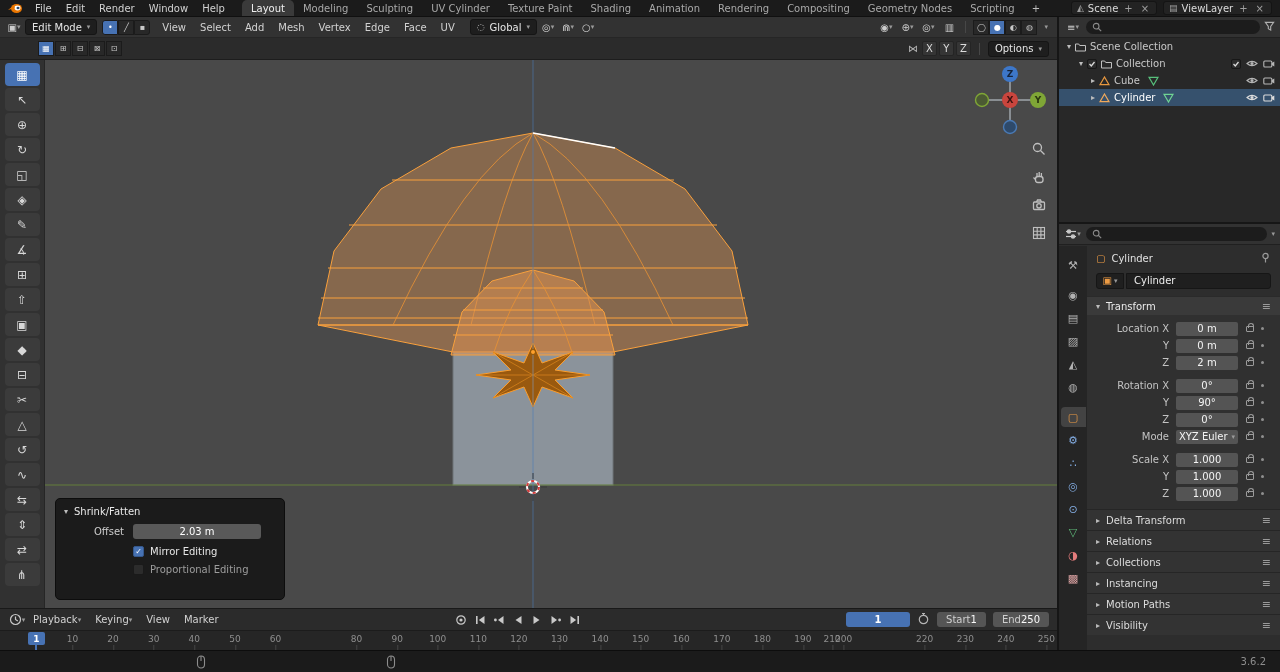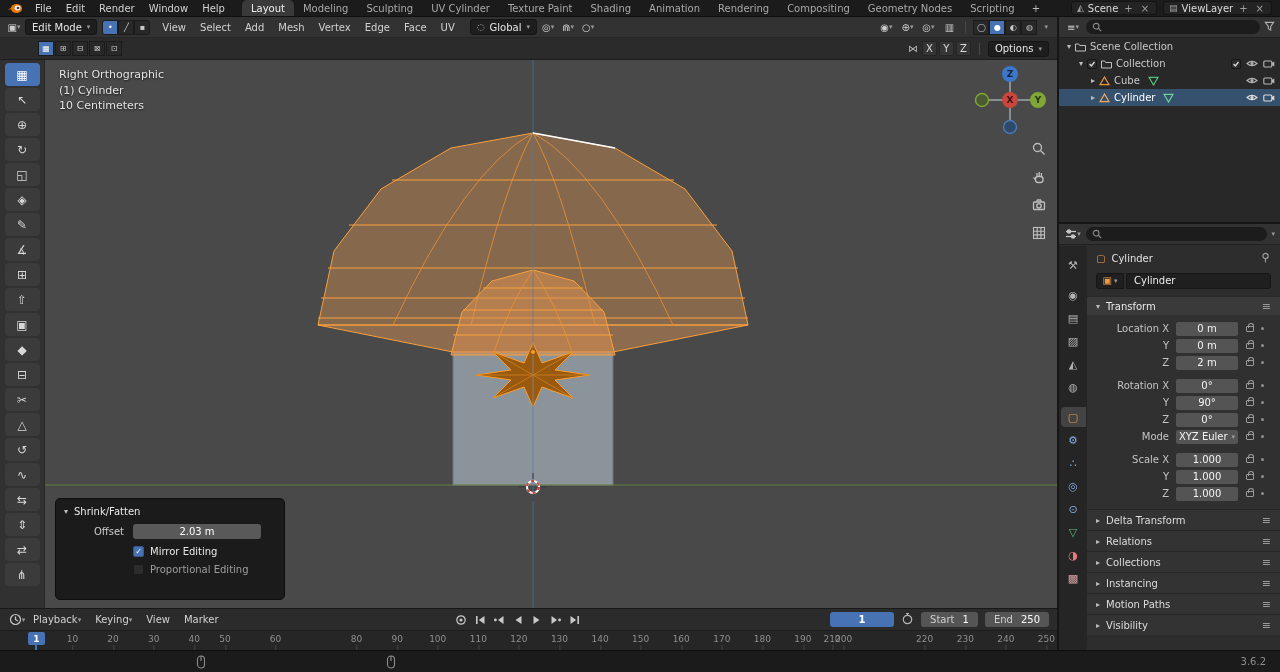--- a/index.html
+++ b/index.html
@@ -81,21 +81,21 @@
 
   
   #timeline-header{position:absolute;left:0;top:608px;width:1057px;height:22px;background:#2b2b2b;
                    display:flex;align-items:center;padding:0 8px;border-top:1px solid #191919}
   #tl-menus{display:flex;height:100%;align-items:center}
   .transport{position:absolute;left:452px;display:flex;gap:2px;align-items:center}
   .tbtn{width:17px;height:17px;display:flex;align-items:center;justify-content:center;border-radius:3px}
   .tl-right{margin-left:auto;display:flex;gap:7px;align-items:center}
   .frame-field{width:64px;height:15px;background:#4772b3;border-radius:3px;color:#fff;display:flex;
                align-items:center;justify-content:center;font-weight:bold}
-  .range-field{height:15px;background:#555555;border-radius:3px;padding:0 9px;display:flex;gap:8px;
+  .range-field{height:15px;background:#555555;border-radius:3px;padding:0 9px;display:flex;gap:0;
                align-items:center;color:#cfcfcf}
   .range-field b{color:#fafafa;font-weight:normal}
   #timeline-ruler{position:absolute;left:0;top:630px;width:1057px;height:20px;background:#262626;
                   border-top:1px solid #1c1c1c;overflow:hidden}
   .tick{position:absolute;top:3px;transform:translateX(-50%);color:#8f8f8f;font-size:9px}
   .tick::after{content:"";position:absolute;top:11px;left:50%;width:1px;height:5px;background:#454545}
   .playhead{position:absolute;left:28px;top:1px;width:17px}
   .ph-chip{width:17px;height:13px;background:#4772b3;border-radius:2px;color:#fff;font-size:9px;
            font-weight:bold;display:flex;align-items:center;justify-content:center}
   .ph-line{position:absolute;left:7px;top:13px;width:2px;height:7px;background:#4772b3}
@@ -365,25 +365,20 @@
         <circle cx="965" cy="67" r="6.5" fill="#2e4a6b" stroke="#4a7ab5" stroke-width="1.4"></circle>
         <circle cx="965" cy="14" r="8" fill="#3d77c9"></circle>
         <text x="965" y="17" font-size="9" font-weight="bold" fill="#14243c" text-anchor="middle">Z</text>
         <circle cx="993" cy="40" r="8" fill="#7fa636"></circle>
         <text x="993" y="43" font-size="9" font-weight="bold" fill="#29350f" text-anchor="middle">Y</text>
         <circle cx="965" cy="40" r="8" fill="#c9453d"></circle>
         <text x="965" y="43" font-size="9" font-weight="bold" fill="#3c1210" text-anchor="middle">X</text>
       </g>
     </svg>
 
-    <div class="vp-overlay">
-      <div>Right Orthographic</div>
-      <div>(1) Cylinder</div>
-      <div>10 Centimeters</div>
-    </div>
 
     <div class="vp-nav">
       <span class="nbtn">
         <svg width="16" height="16" viewBox="0 0 16 16" fill="none" stroke="#d0d0d0" stroke-width="1.3">
             <circle cx="6.5" cy="6.5" r="4"></circle>
             <path d="M9.5,9.5 L13.5,13.5"></path>
           </svg>
       </span>
       <span class="nbtn">
         <svg width="16" height="16" viewBox="0 0 16 16" fill="none" stroke="#d0d0d0" stroke-width="1.3">
@@ -505,21 +500,21 @@
 
   <div id="timeline-ruler">
     <div class="playhead">
       <div class="ph-chip">1</div>
       <div class="ph-line"></div>
     </div>
   <span class="tick" style="left: 72.522px;">10</span>
       <span class="tick" style="left: 113.102px;">20</span>
       <span class="tick" style="left: 153.682px;">30</span>
       <span class="tick" style="left: 194.262px;">40</span>
-      <span class="tick" style="left: 225px;">50</span>
+      <span class="tick" style="left: 235px;">50</span>
       <span class="tick" style="left: 275.422px;">60</span>
       <span class="tick" style="left: 332px; margin-top: 48px;">70</span>
       <span class="tick" style="left: 356.582px;">80</span>
       <span class="tick" style="left: 397.162px;">90</span>
       <span class="tick" style="left: 437.742px;">100</span>
       <span class="tick" style="left: 478.322px;">110</span>
       <span class="tick" style="left: 518.902px;">120</span>
       <span class="tick" style="left: 559.482px;">130</span>
       <span class="tick" style="left: 600.062px;">140</span>
       <span class="tick" style="left: 640.642px;">150</span>

